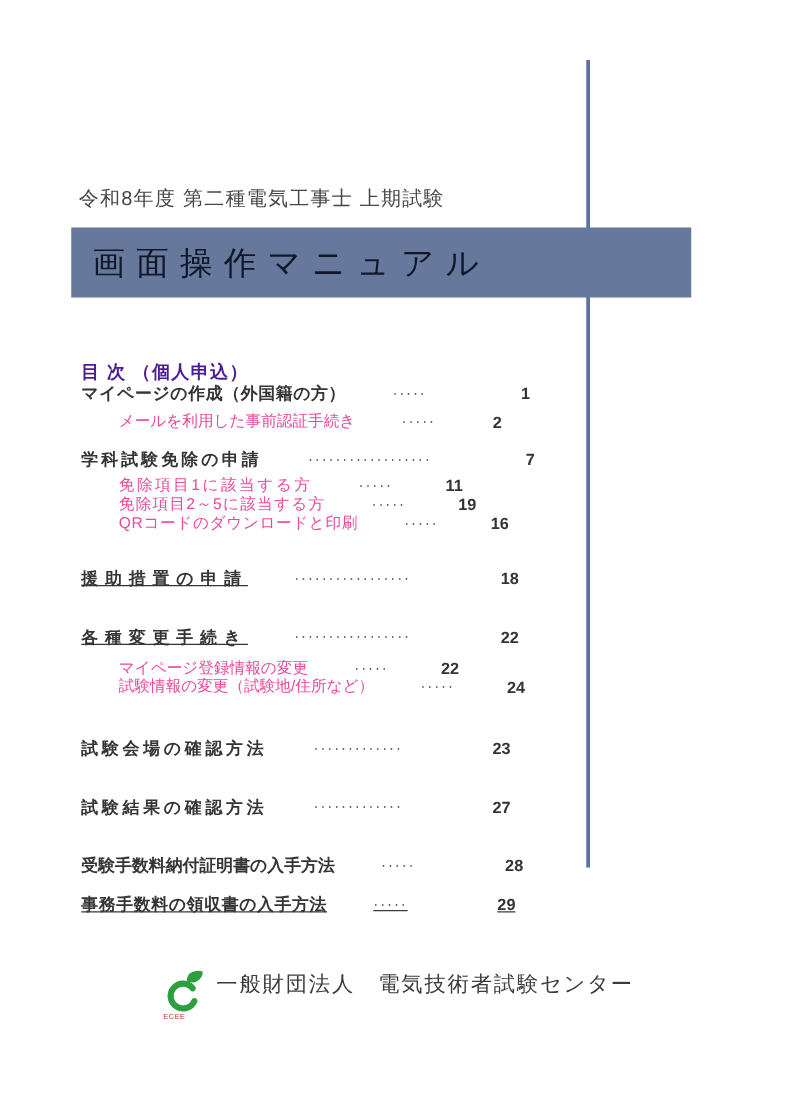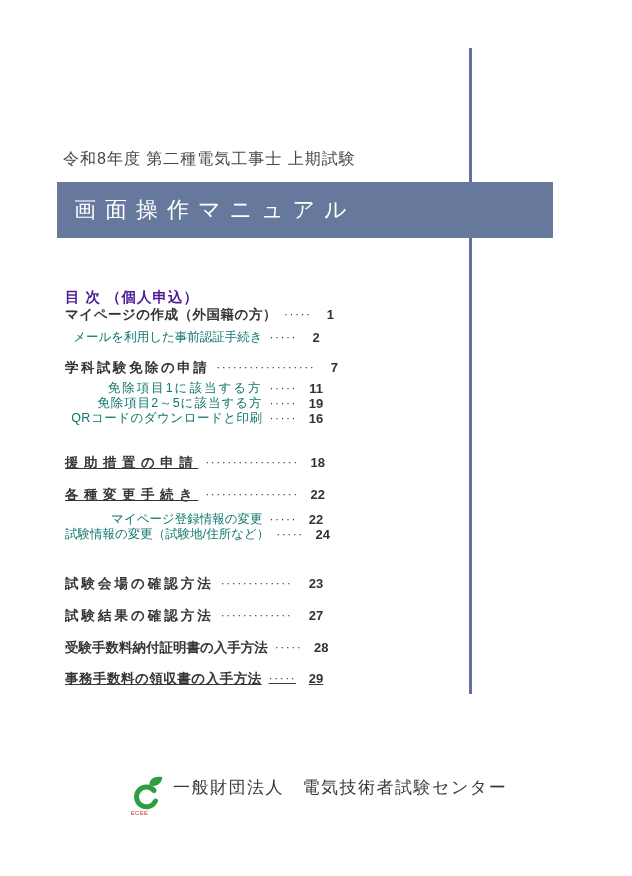--- a/index.html
+++ b/index.html
@@ -12,44 +12,44 @@
   }
   .header-title{
     position:absolute;left:63px;top:149px;font-size:16px;letter-spacing:1px;
     font-weight:500;color:#474747;white-space:nowrap;
   }
   .banner{
     position:absolute;left:57px;top:182px;width:496px;height:56px;background:#66789b;
     display:flex;align-items:center;box-sizing:border-box;padding-left:17px;
   }
   .banner .banner-text{
-    color:#ffffff;font-size:22px;letter-spacing:9px;font-weight:500;white-space:nowrap;font-family:Liberation Serif, serif;
+    color:#0f172a;font-size:26px;letter-spacing:9px;font-weight:500;white-space:nowrap;font-family:Liberation Serif, serif;
   }
   .toc-heading{
     position:absolute;left:65px;top:288px;font-size:14.5px;font-weight:700;
     letter-spacing:1px;color:#4c1d95;white-space:nowrap;
   }
   .toc{
     position:absolute;left:65px;top:307px;width:264px;
   }
   .toc-row{
-    display:flex;align-items:center;height:15px;line-height:15px;white-space:nowrap;
+    display:flex;align-items:center;height:15px;line-height:15px;white-space:nowrap;gap:30px;
   }
   .toc-row .label{font-size:13.5px;font-weight:700;color:#353535;}
-  .toc-row.sub .label{font-size:12.5px;font-weight:500;color:#0f766e;}
+  .toc-row.sub .label{font-size:12.5px;font-weight:500;color:#ec4899;}
   .toc-row .leader{
     font-size:12px;letter-spacing:1.5px;margin-left:7px;font-weight:400;color:#3d3d3d;
   }
   .toc-row .sp{flex:1 1 auto;}
   .toc-row .page{
     flex:0 0 26px;margin-left:6px;text-align:center;font-size:13px;font-weight:700;color:#333333;
   }
   
   .mt8{margin-top:8px;}  .mt15{margin-top:15px;} .mt6{margin-top:6px;}
-  .mt0{margin-top:0;}    .mt29{margin-top:29px;} .mt17{margin-top:17px;}
+  .mt0{margin-top:0;}    .mt29{margin-top:29px;} .mt17{margin-top:32px;}
   .mt10{margin-top:10px;}.mt23{margin-top:34px;} .mt16{margin-top:16px;text-decoration:underline;}
   
   .lsA{letter-spacing:0.5px;} .lsB{letter-spacing:1px;}  .lsC{letter-spacing:2px;}
   .lsD{letter-spacing:2.5px;} .lsE{letter-spacing:3px;}  .lsF{letter-spacing:5.5px;text-decoration:underline;}
   .footer{
     position:absolute;left:128px;top:776px;display:flex;
   }
   .footer svg{width:36px;height:40px;flex:0 0 auto;}
   .footer .org{
     margin-left:9px;font-size:17px;letter-spacing:1.5px;font-weight:500;color:#3b3b3b;white-space:nowrap;

